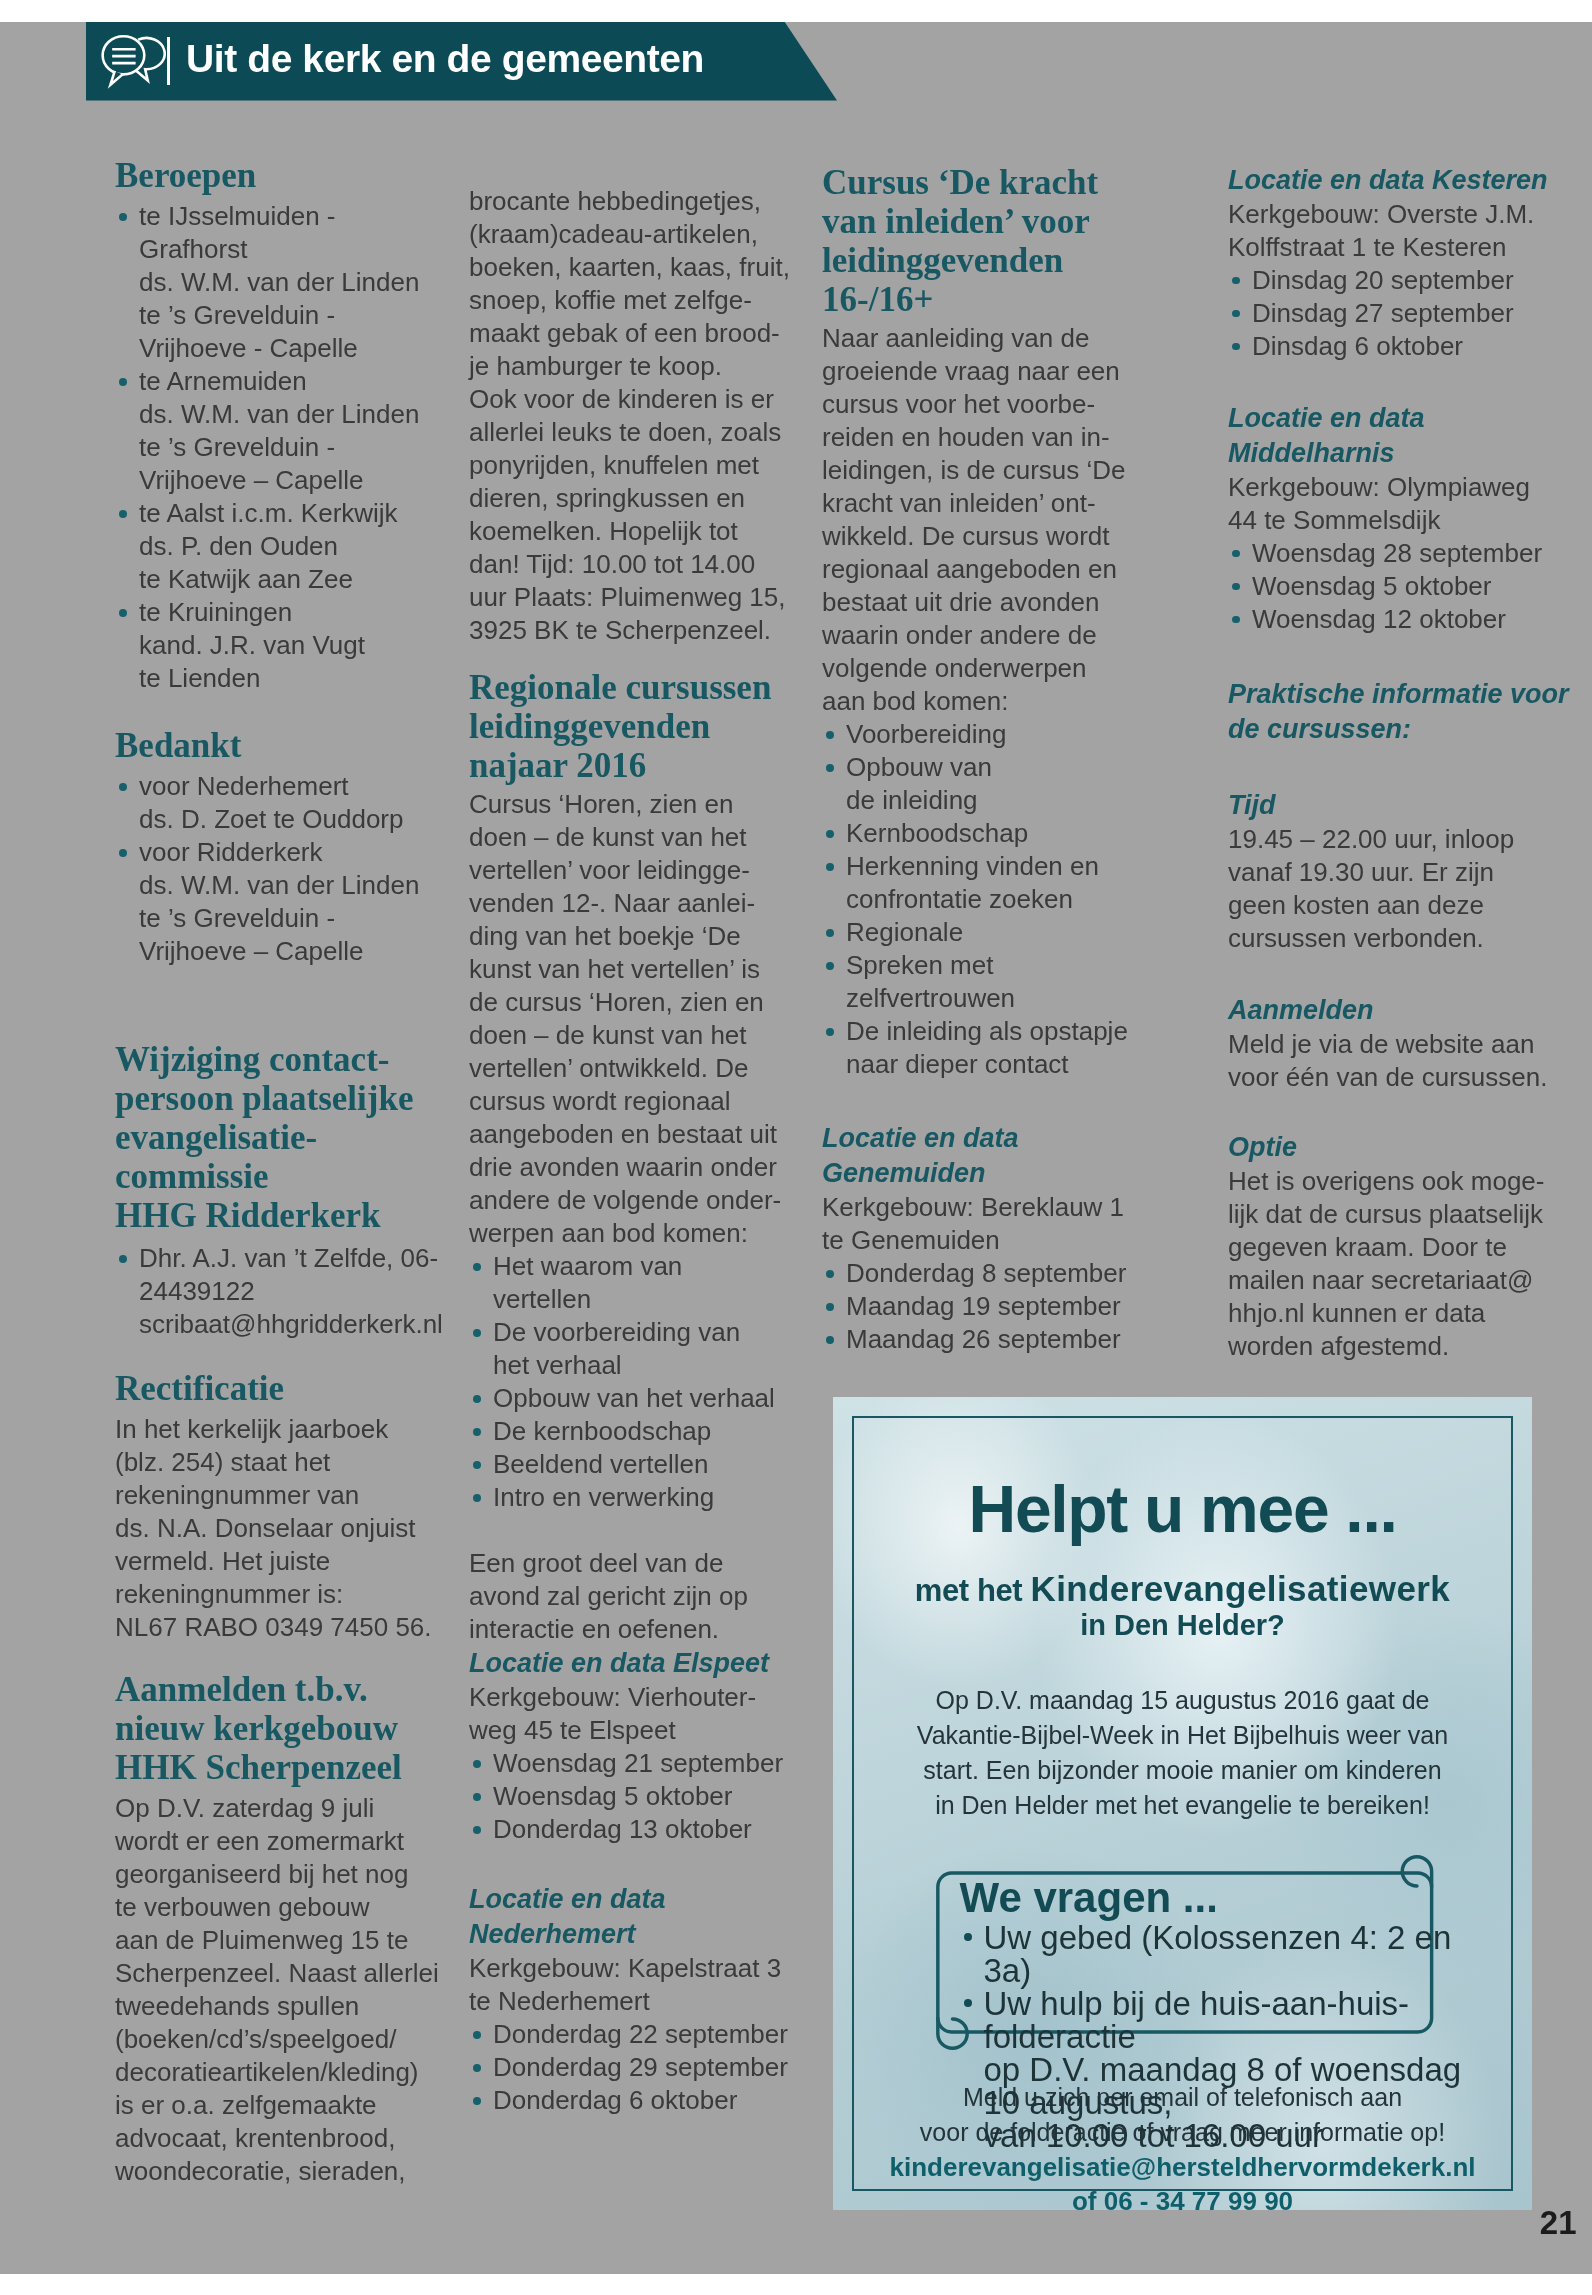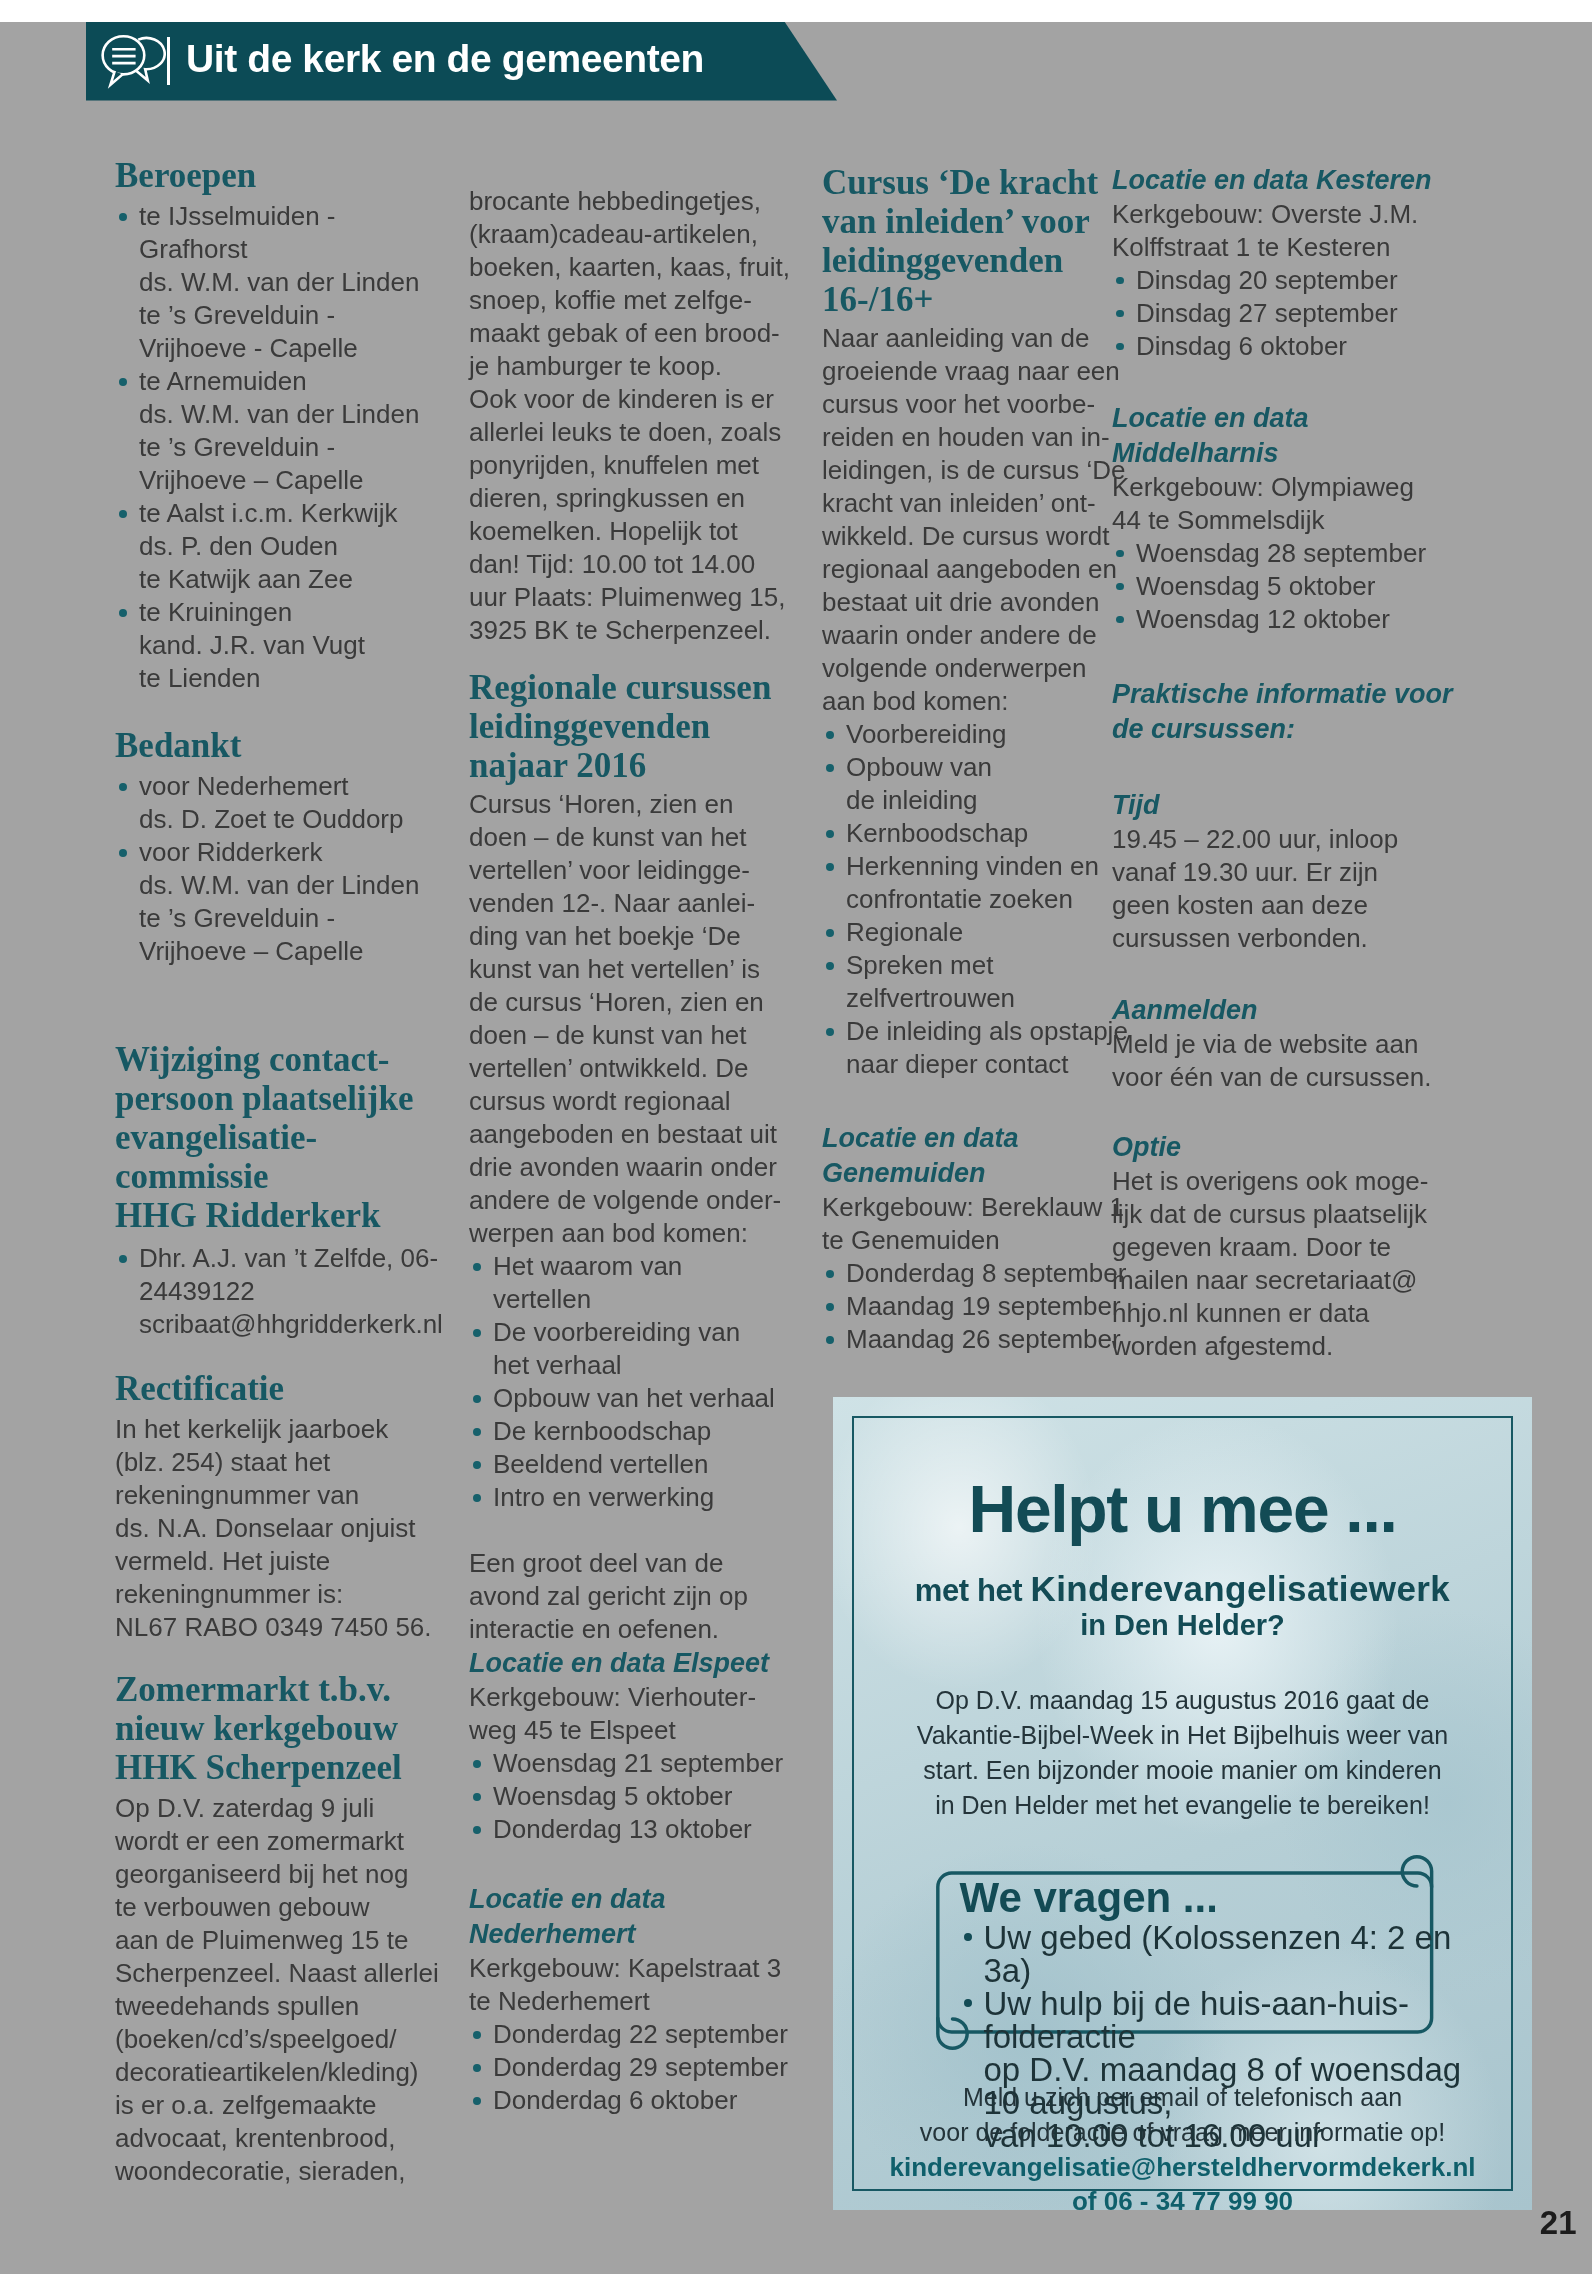--- a/index.html
+++ b/index.html
@@ -13,21 +13,21 @@
   .bubble-icon{position:absolute;left:14px;top:9.5px;}
   .banner-divider{position:absolute;left:81px;top:15.5px;width:2.6px;height:48px;background:#ffffff;}
   .banner-title{position:absolute;left:100px;top:15.5px;font-size:39px;font-weight:700;
                 color:#ffffff;letter-spacing:-0.4px;white-space:nowrap;}
 
   
   .col{position:absolute;top:134px;color:#3a3a3a;font-size:26px;line-height:33px;}
   .c1{left:115px;width:354px}
   .c2{left:469px;width:354px}
   .c3{left:822px;width:354px}
-  .c4{left:1112px;width:362px}
+  .c4{left:1228px;width:362px}
 
   .hs{font-family:"Liberation Serif",serif;font-weight:700;color:#175863;
       font-size:35px;line-height:39px;margin:0;white-space:pre-line;}
   .sh{font-style:italic;font-weight:700;color:#175863;font-size:27px;line-height:35px;
       margin:0;white-space:pre-line;}
   .t{margin:0;white-space:pre-line;}
   .bl{list-style:none;margin:0;padding:0;}
   .bl>li{position:relative;padding-left:24px;white-space:pre-line;}
   .bl>li::before{content:"";position:absolute;left:4.3px;top:13px;width:7.8px;height:7.8px;
                  border-radius:50%;background:#16606b;}
@@ -123,21 +123,21 @@
 scribaat@hhgridderkerk.nl</li>
       </ul>
       <h2 class="hs" style="margin-top:28px">Rectificatie</h2>
       <p class="t" style="margin-top:5.2px">In het kerkelijk jaarboek
 (blz. 254) staat het
 rekeningnummer van
 ds. N.A. Donselaar onjuist
 vermeld. Het juiste
 rekeningnummer is:
 NL67 RABO 0349 7450 56.</p>
-      <h2 class="hs" style="margin-top:26px">Zomermarkt t.b.v.
+      <h2 class="hs" style="margin-top:26px">Aanmelden t.b.v.
 nieuw kerkgebouw
 HHK Scherpenzeel</h2>
       <p class="t" style="margin-top:5.2px">Op D.V. zaterdag 9 juli
 wordt er een zomermarkt
 georganiseerd bij het nog
 te verbouwen gebouw
 aan de Pluimenweg 15 te
 Scherpenzeel. Naast allerlei
 tweedehands spullen
 (boeken/cd’s/speelgoed/

